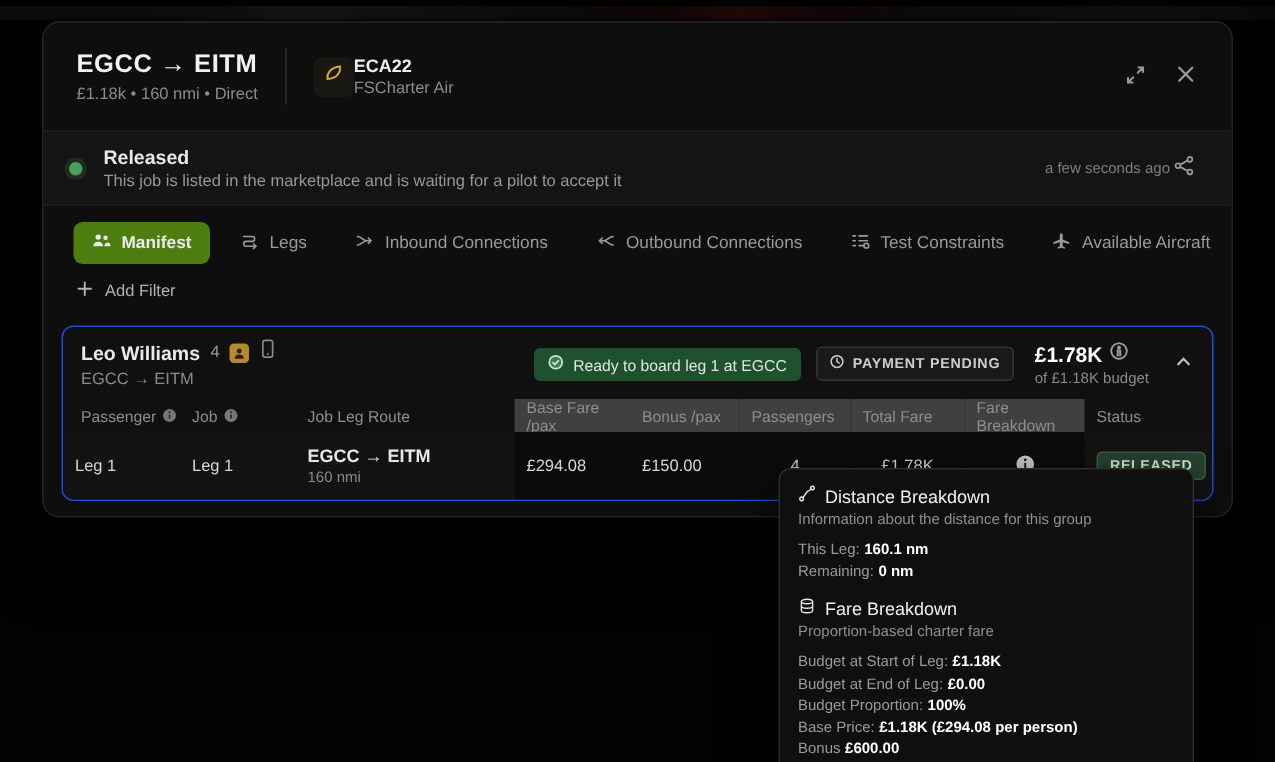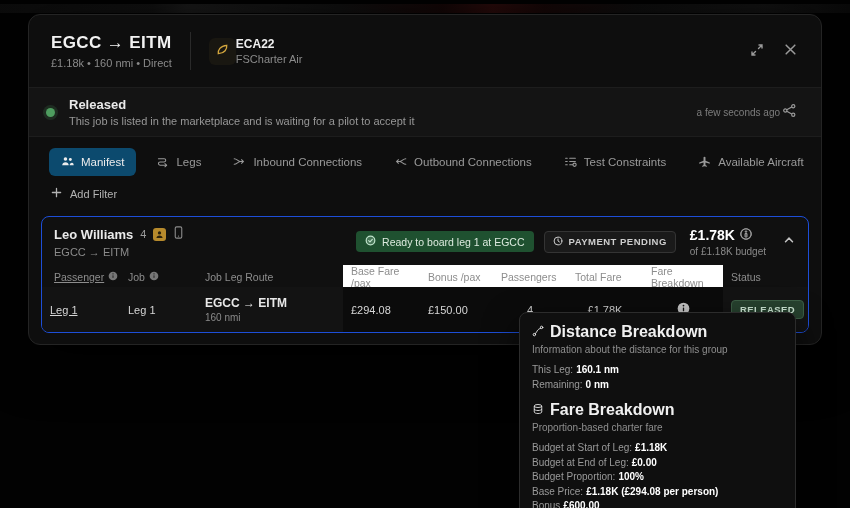--- a/index.html
+++ b/index.html
@@ -36,21 +36,21 @@
   .status-label { font-size:13px; font-weight:700; color:#e9e9e9; }
   .status-desc { font-size:11px; color:#979797; margin-top:3px; }
   .status-right { margin-left:auto; display:flex; align-items:center; }
   .status-time { font-size:10px; color:#7d7d7d; }
 
   
   .tabs { display:flex; align-items:center; gap:8px; padding:11px 20px 9px; }
   .tab { display:flex; align-items:center; gap:7px; height:28px; padding:0 12px;
     border:none; background:transparent; border-radius:6px; color:#9a9a9a;
     font-size:11.5px; font-family:inherit; cursor:pointer; white-space:nowrap; }
-  .tab.active { background:#0c4a6e; color:#ececec; font-weight:400; }
+  .tab.active { background:#4d7c0f; color:#ececec; font-weight:700; }
   .tab svg { flex:none; }
 
   
   .filter-row { padding:2px 22px 12px; }
   .add-filter { display:flex; align-items:center; gap:8px; background:none; border:none;
     color:#b3b3b3; font-size:11px; font-family:inherit; cursor:pointer; }
 
   
   .group-panel { margin:4px 12px; border:1px solid #1d4ed8; border-radius:8px; background:#101010; overflow:hidden; }
   .g-header { display:flex; align-items:center; padding:8px 12px 7px; }
@@ -70,37 +70,37 @@
   .price-block { text-align:left; margin-left:4px; }
   .price-row { display:flex; align-items:center; gap:5px; }
   .price-val { font-size:14px; font-weight:800; color:#fff; }
   .budget-note { font-size:10px; color:#8a8a8a; margin-top:2px; }
   .collapse-btn { background:none; border:none; color:#c2c2c2; cursor:pointer; display:flex; margin-left:6px; }
 
   
   .t-grid { display:grid; grid-template-columns:78px 77px 146px 77px 73px 74px 76px 80px 1fr; align-items:stretch; }
   .t-head { height:22px; }
   .t-head .cell { display:flex; align-items:center; gap:4px; font-size:10.5px; color:#8d8d8d; padding-left:8px; }
-  .cell.first { padding-left:12px;text-decoration:underline; }
-  .hl-h { background:#ffffff; }
+  .cell.first { padding-left:12px; }
+  .hl-h { background:#404040; }
   .t-row { background:#131313; }
   .t-row .cell { display:flex; align-items:center; font-size:11px; color:#d6d6d6; padding:9px 0 9px 8px; }
   .hl-r { background:#0b0b0b; }
   .cell.center { justify-content:center; padding-left:0; }
   .route-cell { flex-direction:column; align-items:flex-start !important; gap:2px; }
   .route-main { font-size:12px; font-weight:700; color:#e8e8e8; }
   .route-dist { font-size:10px; color:#8a8a8a; }
   .badge-released { background:#27422f; border:1px solid #3d5f46; color:#cfe8d6;
     font-size:9.5px; font-weight:700; letter-spacing:.4px; padding:3px 8px; border-radius:4px; }
 
   
   .tooltip { position:absolute; left:519px; top:312px; width:277px; background:#0f0f0f;
     border:1px solid #2c2c2c; border-radius:8px; padding:10px 12px 11px;
     box-shadow:0 14px 34px rgba(0,0,0,.75); z-index:50; }
-  .tt-sec-head { display:flex; align-items:center; gap:6px; font-size:16px; font-weight:700; color:#f0f0f0; }
+  .tt-sec-head { display:flex; align-items:center; gap:6px; font-size:12px; font-weight:400; color:#f0f0f0; }
   .tt-sec-desc { font-size:10px; color:#8f8f8f; margin:3px 0 8px; }
   .tt-row { font-size:10px; color:#9a9a9a; line-height:14.5px; }
   .tt-row b { color:#fff; font-weight:700; margin-left:3px; }
   .tt-gap { height:9px; }
 </style>
 </head>
 <body>
 
 <div class="stage">
   <div class="backdrop-glow"></div>

